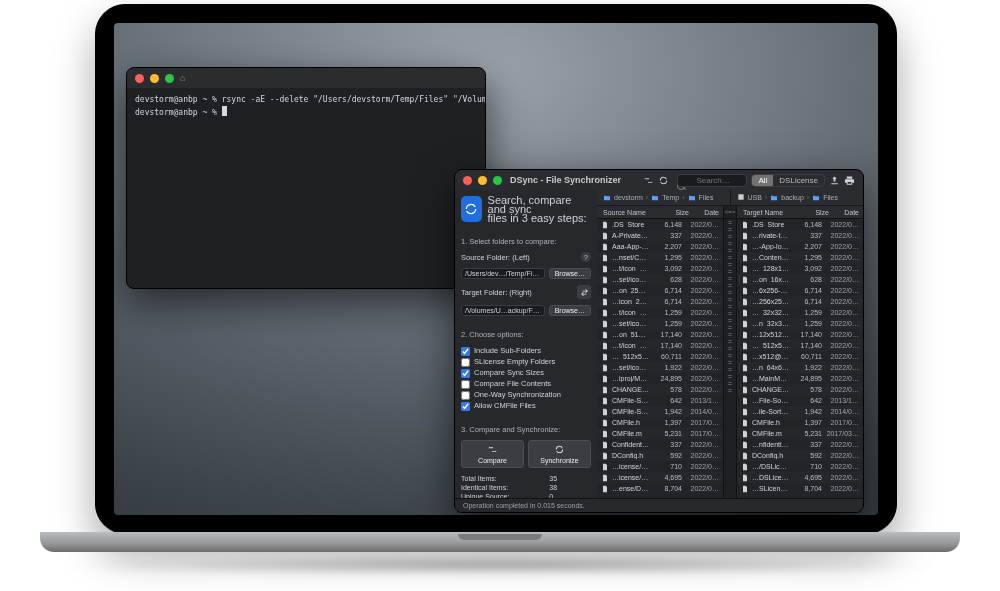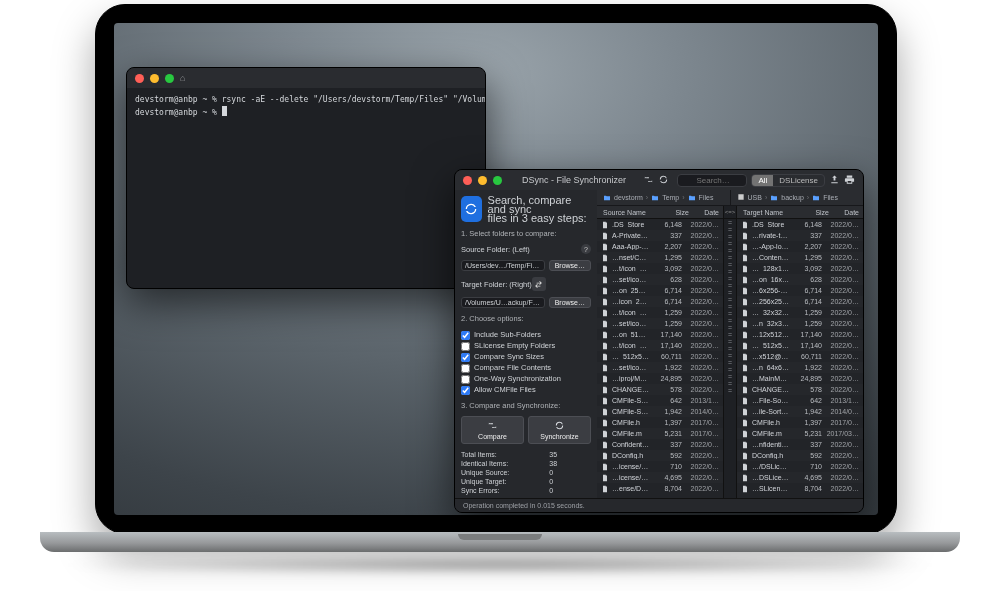--- a/index.html
+++ b/index.html
@@ -34,40 +34,40 @@
   .titlebar .title { flex:1; text-align:center; opacity:.85; }
 
   
   #term { left:12px; top:44px; width:360px; height:222px; }
   #term .body { padding:6px 8px; font-family: Menlo, monospace; font-size:8px; line-height:12px; color:#d4d7db; white-space:pre; }
   .cursor { display:inline-block; width:5px; height:10px; background:#d4d7db; vertical-align:-1px; }
 
   
   #dsync { left:340px; top:146px; width:410px; height:344px; display:flex; flex-direction:column; }
   #dsync .titlebar { justify-content:flex-start; }
-  #dsync .titlebar .apptitle { font-weight:400; margin-left:14px; }
-  #dsync .toolbar { margin-left:auto; display:flex; align-items:flex-start; gap:4px; color:#a7aab0; font-size:8px;}
+  #dsync .titlebar .apptitle { font-weight:700; margin-left:2px; }
+  #dsync .toolbar { margin-left:auto; display:flex; align-items:center; gap:4px; color:#a7aab0; font-size:8px;}
   #dsync .toolbar .search { background:#1a1b1f; border:1px solid #3b3d42; color:#888; border-radius:4px; padding:1px 6px 1px 18px; width:70px; height:13px; font-size:8px; position:relative;}
   #dsync .toolbar .mag { position:relative; }
   #dsync .toolbar .mag::before{content:"";position:absolute;left:4px;top:2px;width:6px;height:6px;border:1px solid #888;border-radius:50%}
   #dsync .toolbar .mag::after{content:"";position:absolute;left:10px;top:8px;width:3px;height:1px;background:#888;transform:rotate(45deg)}
   #dsync .seg { display:flex; border:1px solid #3b3d42; border-radius:4px; overflow:hidden; font-size:8px;}
   #dsync .seg span{ padding:1px 6px; color:#bbb;}
   #dsync .seg span.active{ background:#737373; color:#fff;}
   #dsync .toolbar svg { width:11px; height:11px; fill:#cfd2d6; }
 
   #dsync .content { flex:1; display:flex; min-height:0; }
 
   
   .sidebar { width:142px; background:#26282c; color:#cfd2d6; font-size:7.5px; padding:6px; display:flex; flex-direction:column; gap:6px; overflow:hidden;}
   .appicon { display:flex; gap:6px;}
   .appicon .ico { width:26px;height:26px;background:#1f6fe0;border-radius:5px;display:flex;align-items:center;justify-content:center;}
   .appicon .ico svg{width:16px;height:16px;fill:#fff}
   .appicon .txt { font-size:11px; line-height:9px; }
-  .lbl { opacity:.8; margin-top:0; }
+  .lbl { opacity:.8; margin-top:8px; }
   .field { display:flex; align-items:center; gap:4px; }
   .field .path { flex:1; background:#1a1b1f; border:1px solid #3b3d42; border-radius:3px; padding:1px 3px; font-size:7px; white-space:nowrap; overflow:hidden; text-overflow:ellipsis;}
   .field .btn, .btn { background:#3b3d42; border-radius:3px; padding:1px 5px; font-size:7px; color:#eee; border:1px solid #4c4e54;}
   .opts label { display:flex; align-items:flex-end; gap:4px; font-size:7.5px; line-height:11px;}
   .opts input { width:9px;height:9px; accent-color:#2f7bf6;}
   .twin { display:flex; gap:4px; }
   .twin .btn { flex:1; text-align:center; display:flex; flex-direction:column; align-items:center; gap:2px; padding:3px 0;}
   .twin .btn svg{width:11px;height:11px;fill:#dfe2e6}
   .stats { font-size:7px; line-height:9px; display:grid; grid-template-columns:auto auto; column-gap:6px;}
 
@@ -172,21 +172,21 @@
 
             <div class="lbl">1. Select folders to compare:</div>
             <div style="display:flex;justify-content:space-between;align-items:center">
               <span>Source Folder: (Left)</span>
               <span class="help">?</span>
             </div>
             <div class="field">
               <span class="path">/Users/dev…/Temp/Files</span>
               <span class="btn">Browse…</span>
             </div>
-            <div style="display:flex;align-items:center">
+            <div style="display:flex;justify-content:space-between;align-items:center">
               <span>Target Folder: (Right)</span>
               <span class="swap">
                   <svg viewBox="0 0 24 24">
                     <path d="M7 7h10l-3-3 1.4-1.4L21 8l-5.6 5.4L14 12l3-3H7zM17 17H7l3 3-1.4 1.4L3 16l5.6-5.4L10 12l-3 3h10z"></path>
                   </svg>
                 </span>
             </div>
             <div class="field">
               <span class="path">/Volumes/U…ackup/Files</span>
               <span class="btn">Browse…</span>

